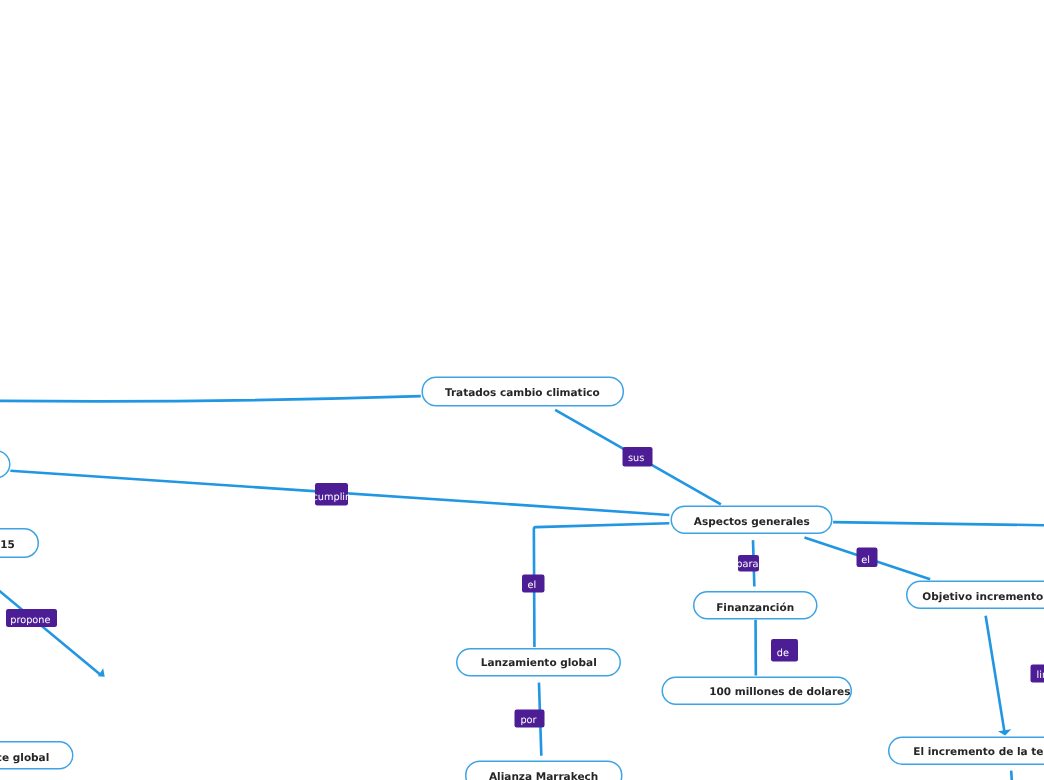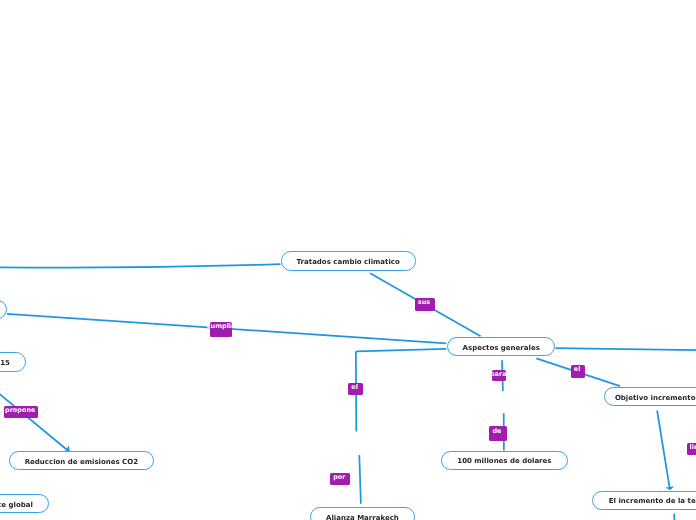--- a/index.html
+++ b/index.html
@@ -6,23 +6,23 @@
   body{width:696px;height:520px;background:#ffffff;overflow:hidden;
        font-family:"DejaVu Sans",sans-serif;
        -webkit-font-smoothing:antialiased;text-rendering:geometricPrecision;}
   #stage{position:relative;will-change:transform;transform:translateZ(0);width:696px;height:520px;overflow:hidden;background:#fff;}
   #edges{position:absolute;left:0;top:0;width:696px;height:520px;}
   .node{position:absolute;box-sizing:border-box;border:1.15px solid #3ca3e4;
         background:#ffffff;border-radius:10px;color:#262626;
         font-weight:bold;font-size:7px;line-height:1;letter-spacing:0;
         display:flex;align-items:center;justify-content:center;white-space:nowrap;}
   .node > span{position:relative;top:1.6px;}
-  .label{position:absolute;box-sizing:border-box;background:#a21caf;
+  .label{position:absolute;box-sizing:border-box;background:#4c1d95;
          color:#ffffff;font-size:6.5px;line-height:1;border-radius:1.5px;
-         display:flex;justify-content:center;white-space:nowrap;font-weight:bold;}
+         display:flex;align-items:center;justify-content:center;white-space:nowrap;}
   .label > span{position:relative;top:1.2px;left:-0.8px;}
 </style>
 </head>
 <body>
 
 <div id="stage">
   <svg id="edges" viewBox="0 0 696 520" width="696" height="520">
     <g fill="none" stroke="#2196e3" stroke-width="1.75" stroke-linecap="butt">
       <path d="M -30 266.9 Q 125.3 269.1 280.5 264.1"></path>
       <path d="M 370.1 273.2 L 480.6 336.3"></path>
@@ -41,58 +41,61 @@
       <path d="M 670.1 490.3 L 665.3 487.5 L 674.2 486.2 Z"></path>
       <path d="M 69.8 451.1 L 65.3 450.9 L 68.8 445.5 Z"></path>
     </g>
   </svg>
 <div class="node" style="left: 447px; top: 337px; width: 108.4px; height: 19.3px; border-radius: 9.65px;">
       <span>Aspectos generales</span>
     </div>
     <div class="node" style="left: 280.5px; top: 251.3px; width: 135.4px; height: 19.4px; border-radius: 9.7px;">
       <span>Tratados cambio climatico</span>
     </div>
-    <div class="node" style="left: 440.8px; top: 450.6px; width: 127.2px; height: 19.5px; border-radius: 9.75px;">
+    <div class="node" style="left: 461.5px; top: 393.9px; width: 83.9px; height: 19.6px; border-radius: 9.8px;">
+      <span>Finanzanción</span>
+    </div>
+    <div class="node" style="left: 440.8px; top: 450.6px; width: 127.2px; height: 19.5px; border-radius: 9.75px; justify-content: flex-end;">
       <span>100 millones de dolares</span>
+    </div>
+    <div class="node" style="left: 304.2px; top: 431.5px; width: 110px; height: 19.6px; border-radius: 9.8px;">
+      <span>Lanzamiento global</span>
     </div>
     <div class="node" style="left: 309.5px; top: 507.1px; width: 105.8px; height: 19.6px; border-radius: 9.8px;">
       <span>Alianza Marrakech</span>
     </div>
     <div class="node" style="left: 603.6px; top: 386.9px; width: 103.2px; height: 19.3px; border-radius: 9.65px;">
       <span>Objetivo incremento</span>
     </div>
     <div class="node" style="left: 592.3px; top: 490.5px; width: 161.6px; height: 19.7px; border-radius: 9.85px;">
       <span>El incremento de la temperatura</span>
-    </div>
-    <div class="node" style="left: 9px; top: 450.9px; width: 144.8px; height: 19.5px; border-radius: 9.75px;">
-      <span>Reduccion de emisiones CO2</span>
     </div>
     <div class="node" style="left: -41px; top: 493.6px; width: 90.4px; height: 19.8px; border-radius: 9.9px;">
       <span>Alcance global</span>
     </div>
     <div class="node" style="left: -95.4px; top: 352.2px; width: 121.8px; height: 19.8px; border-radius: 9.9px;">
       <span>Acuerdo de Paris 2015</span>
     </div>
     <div class="node" style="left: -100px; top: 300.2px; width: 106.9px; height: 19px; border-radius: 9.5px;"></div>
     <div class="label" style="left: 210.3px; top: 322.3px; width: 22px; height: 14.9px;">
       <span>cumplir</span>
     </div>
     <div class="label" style="left: 414.6px; top: 298px; width: 20.5px; height: 12.6px;">
       <span>sus</span>
     </div>
     <div class="label" style="left: 492px; top: 369.5px; width: 14px; height: 11.7px;">
       <span>para</span>
     </div>
-    <div class="label" style="left: 489px; top: 426.4px; width: 17.5px; height: 14.8px;">
+    <div class="label" style="left: 514px; top: 426.4px; width: 17.5px; height: 14.8px;">
       <span>de</span>
     </div>
     <div class="label" style="left: 347.5px; top: 382.8px; width: 15.7px; height: 11.9px;">
       <span>el</span>
     </div>
-    <div class="label" style="left: 330px; top: 473.3px; width: 20.3px; height: 12px;">
+    <div class="label" style="left: 343px; top: 473.3px; width: 20.3px; height: 12px;">
       <span>por</span>
     </div>
     <div class="label" style="left: 570.9px; top: 365.3px; width: 14px; height: 12.9px;">
       <span>el</span>
     </div>
     <div class="label" style="left: 687px; top: 442.8px; width: 30.7px; height: 12.2px;">
       <span>limitar</span>
     </div>
     <div class="label" style="left: 4px; top: 405.8px; width: 34.1px; height: 12.1px;">
       <span>propone</span>

